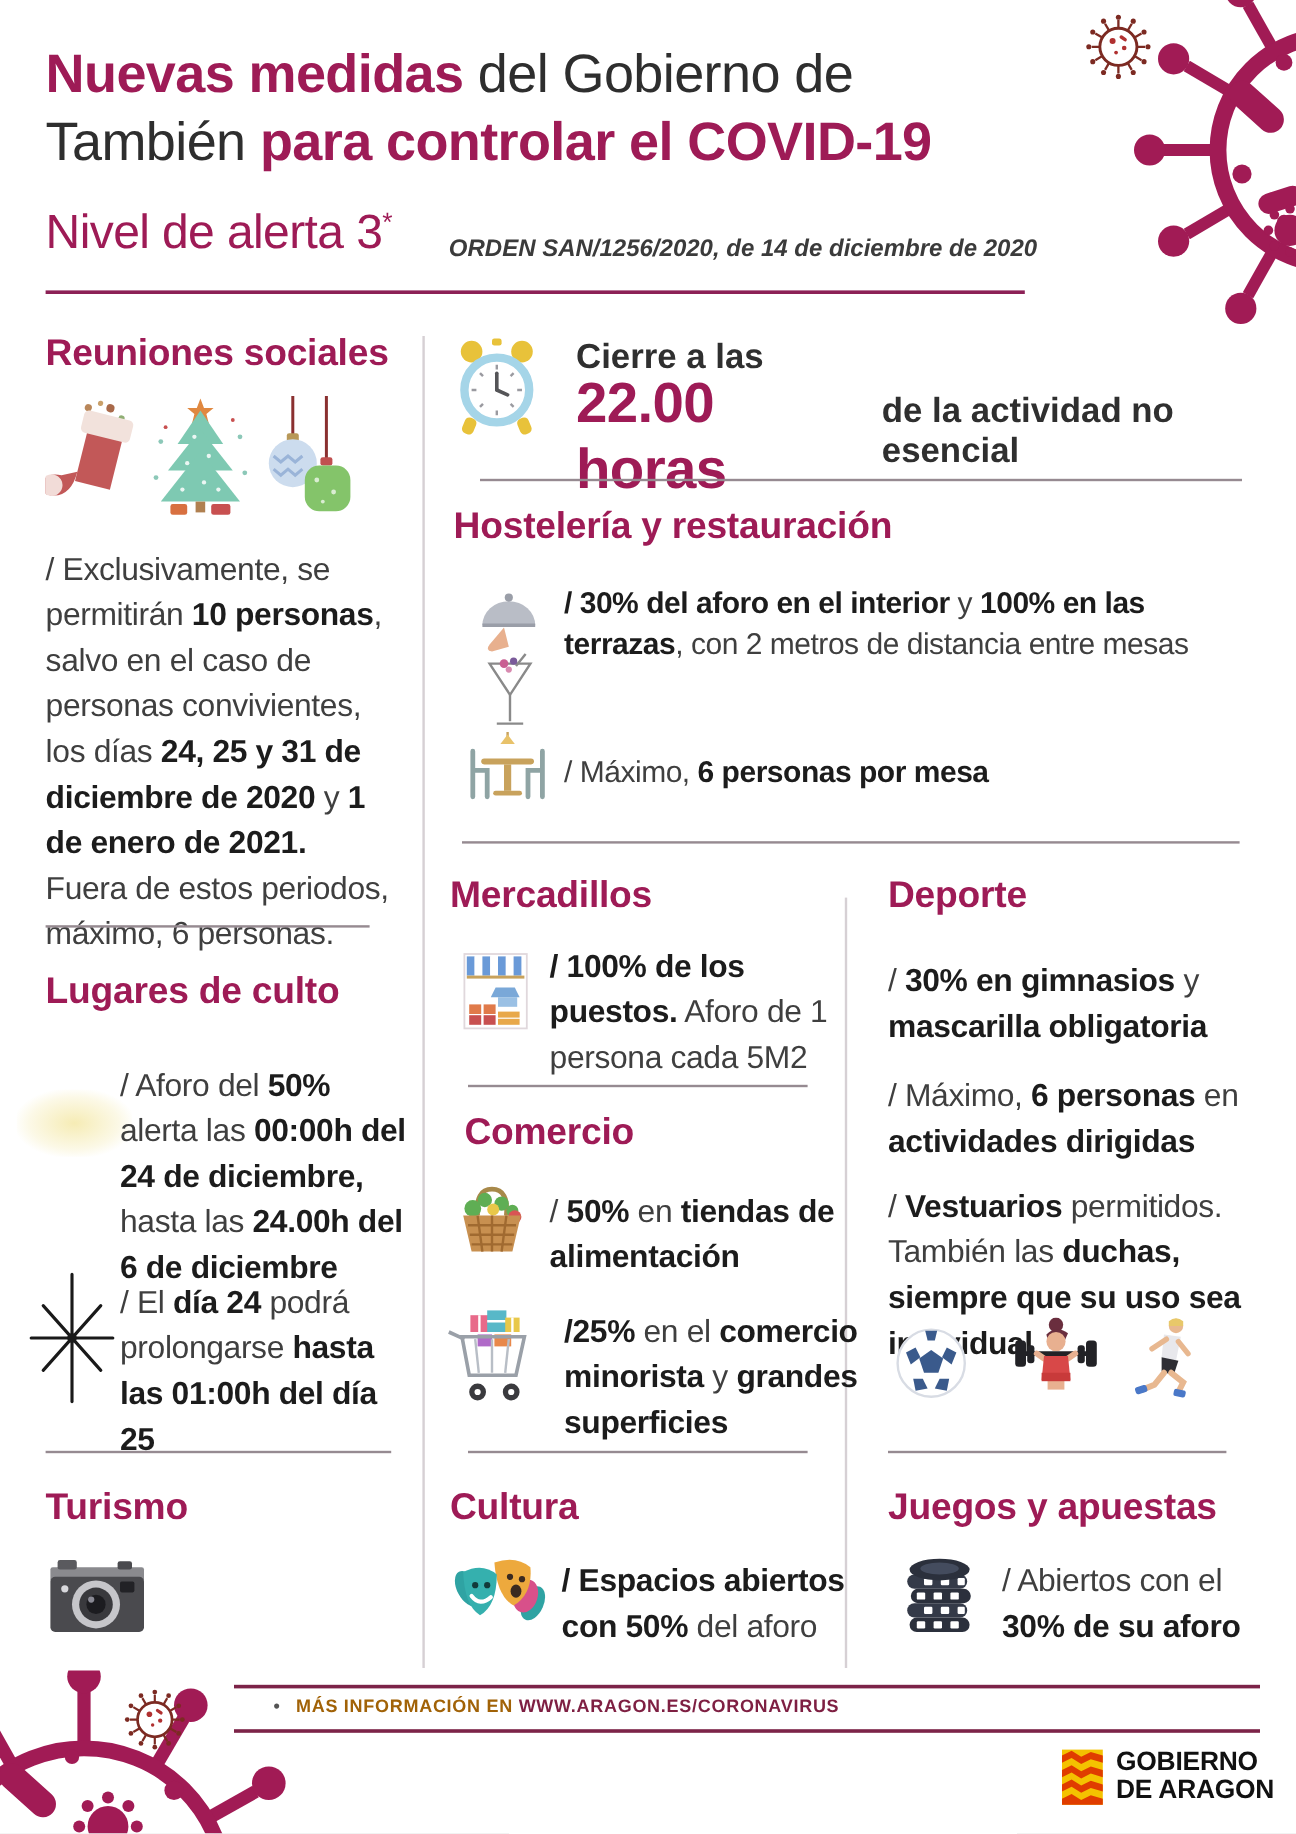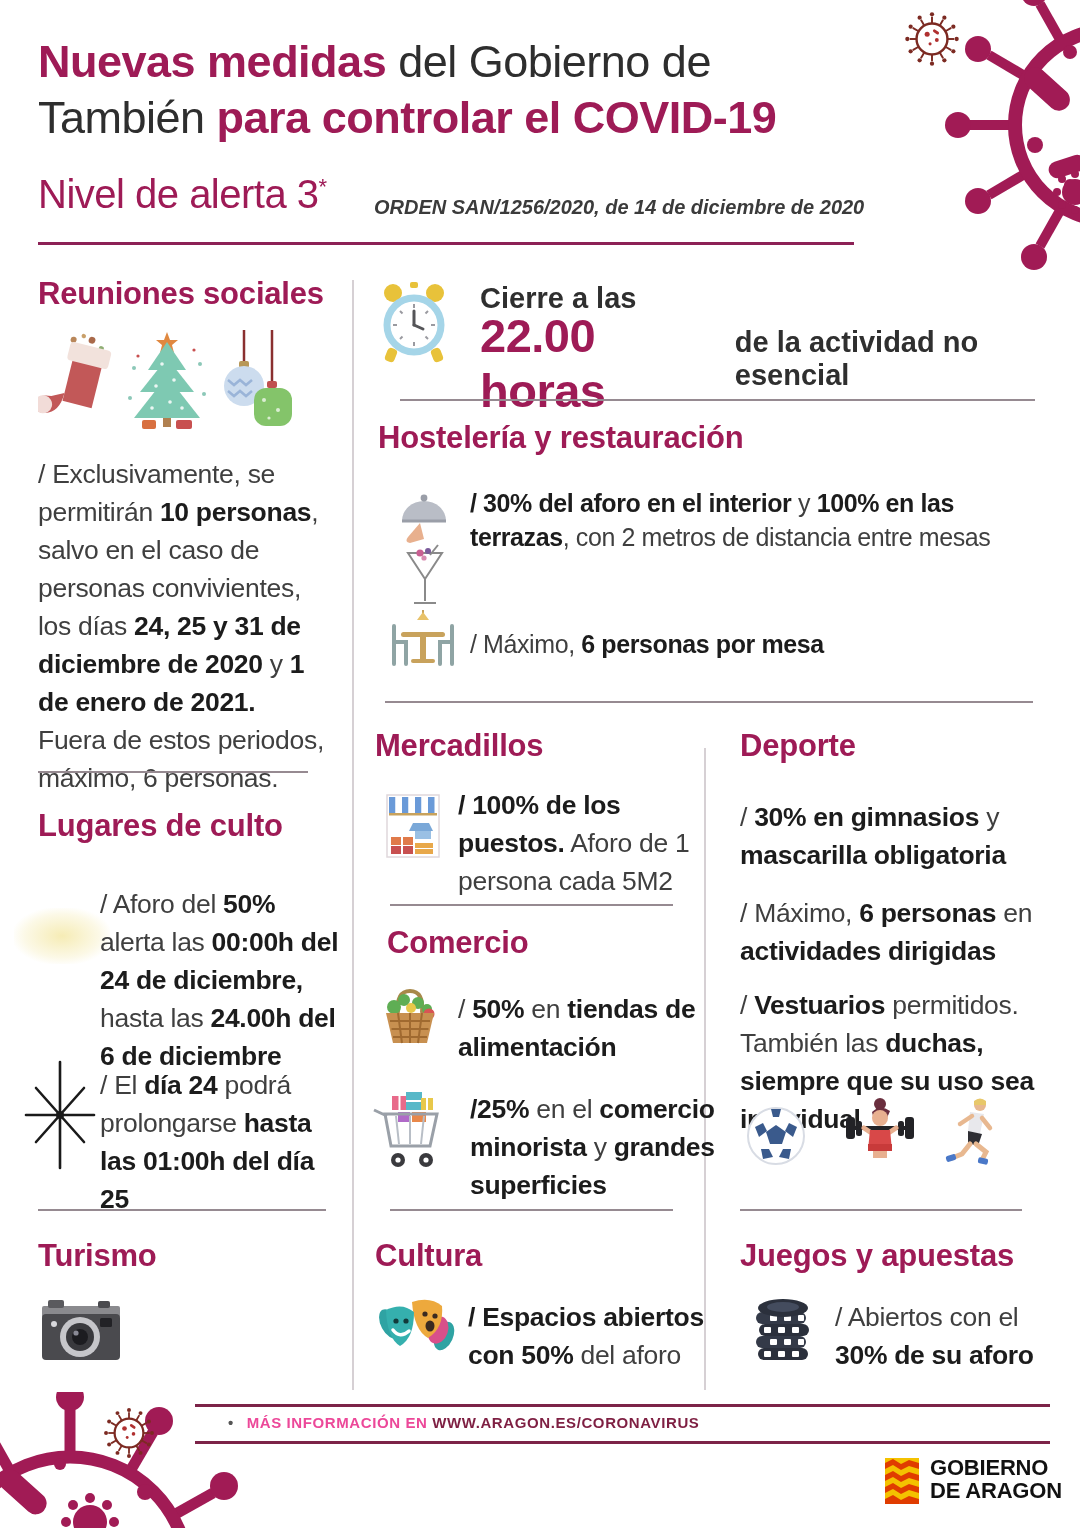--- a/index.html
+++ b/index.html
@@ -486,21 +486,21 @@
       <ellipse cx="33" cy="15" rx="16" ry="5" fill="#444c5e"></ellipse>
     </g>
   </svg>
 
   <div class="abs rich body-text" style="left:835px;top:1298px;width:225px;"><span>/ Abiertos con el </span><b>30% de su aforo</b></div>
 
   <div class="abs" style="left:195px;top:1404px;width:855px;height:2.5px;background:var(--frule);"></div>
 
   <div class="abs" style="left:228px;top:1414px;font-size:15px;font-weight:700;letter-spacing:0.6px;">
     <span style="color:#555;">•</span>
-    <span style="color:#ec4899;margin-left:8px;">MÁS INFORMACIÓN EN</span>
+    <span style="color:#a16207;margin-left:8px;">MÁS INFORMACIÓN EN</span>
     <span style="color:#7e1f42;">WWW.ARAGON.ES/CORONAVIRUS</span>
   </div>
 
   <div class="abs" style="left:195px;top:1441px;width:855px;height:2.5px;background:var(--frule);"></div>
 
   <div class="abs" style="left:883px;top:1456px;display:flex;align-items:flex-start;gap:7px;">
     <svg width="40" height="50" viewBox="0 0 40 50">
       <rect x="2" y="2" width="34" height="46" fill="#f4c200"></rect>
       <path d="M2 7 L10 3 L18 8 L26 4 L36 7 L36 13 L26 10 L18 14 L10 9 L2 13 Z" fill="#e03c00"></path>
       <path d="M2 19 L10 15 L18 20 L26 16 L36 19 L36 25 L26 22 L18 26 L10 21 L2 25 Z" fill="#e03c00"></path>

